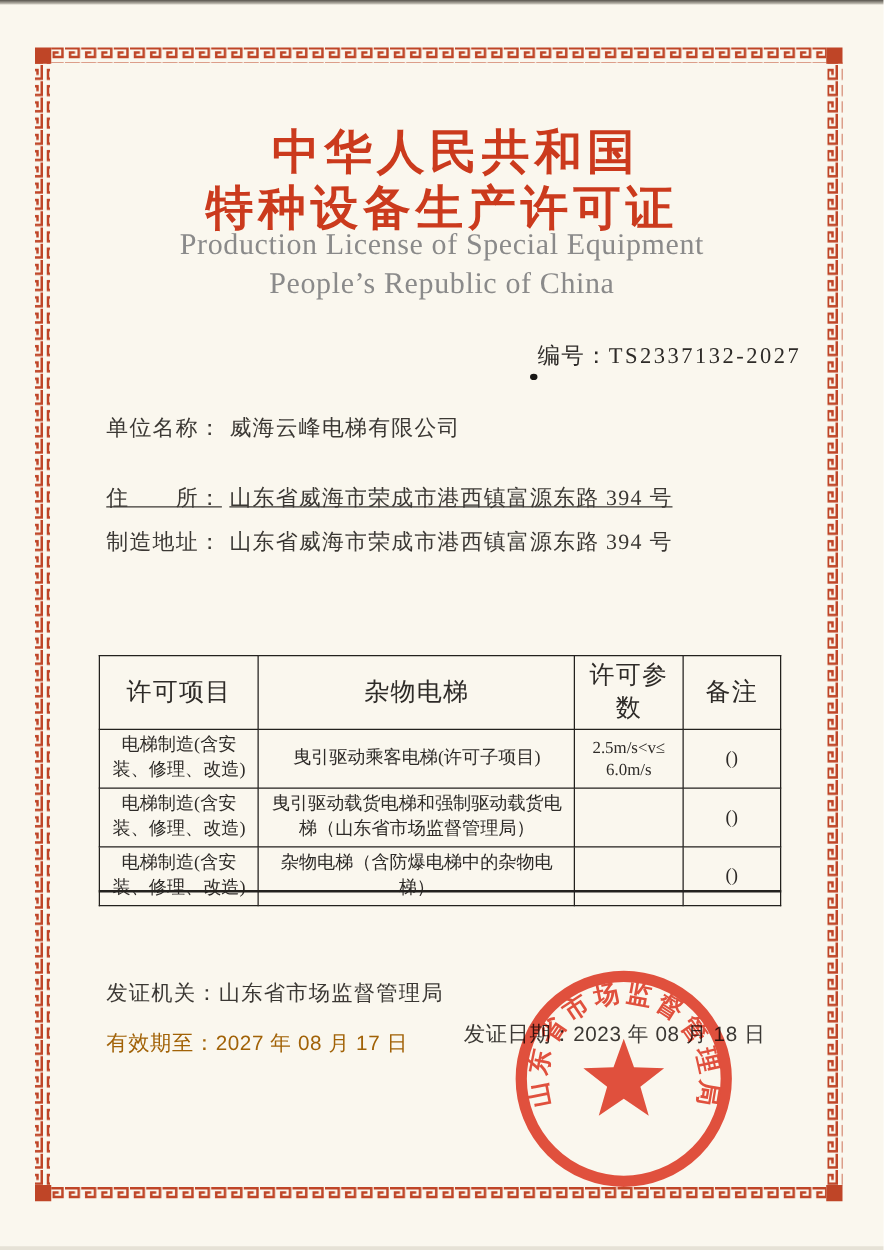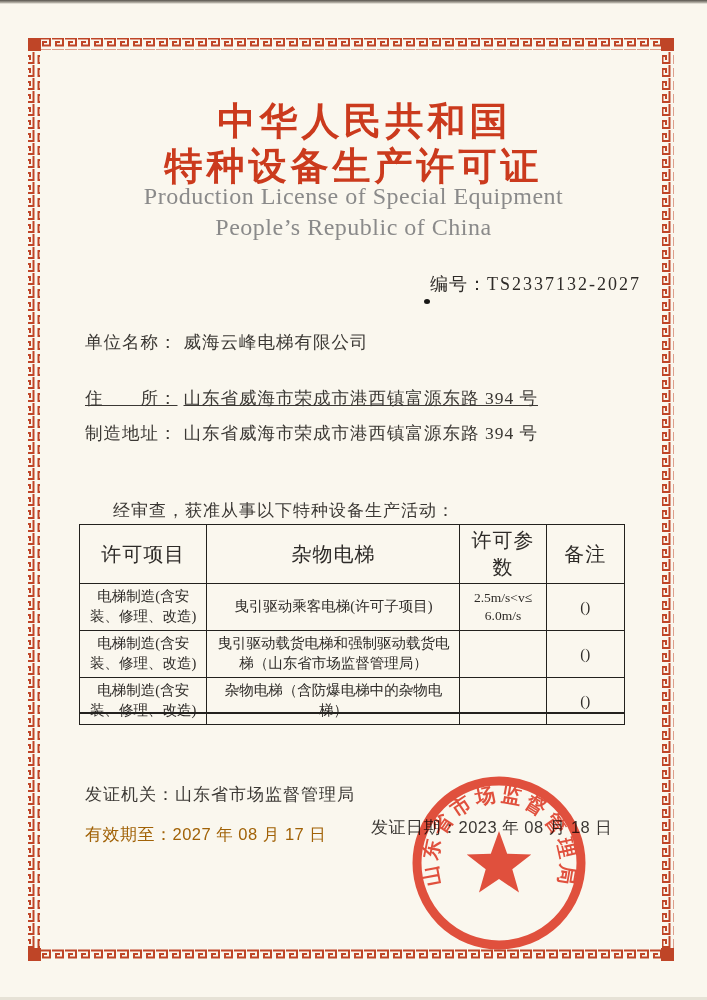--- a/index.html
+++ b/index.html
@@ -113,21 +113,20 @@
   <div class="abs field f0">
     <span class="lab">单位名称：</span><span>威海云峰电梯有限公司</span>
   </div>
   <div class="abs field f1">
     <span class="lab">住　　所：</span><span>山东省威海市荣成市港西镇富源东路 394 号</span>
   </div>
   <div class="abs field f2">
     <span class="lab">制造地址：</span><span>山东省威海市荣成市港西镇富源东路 394 号</span>
   </div>
 
-  <div class="abs intro">经审查，获准从事以下特种设备生产活动：</div>
 
   <table class="lic-table">
     <colgroup>
       <col class="col-item">
         <col class="col-sub">
         <col class="col-param">
         <col class="col-note">
     </colgroup>
     <tbody>
         <tr>

